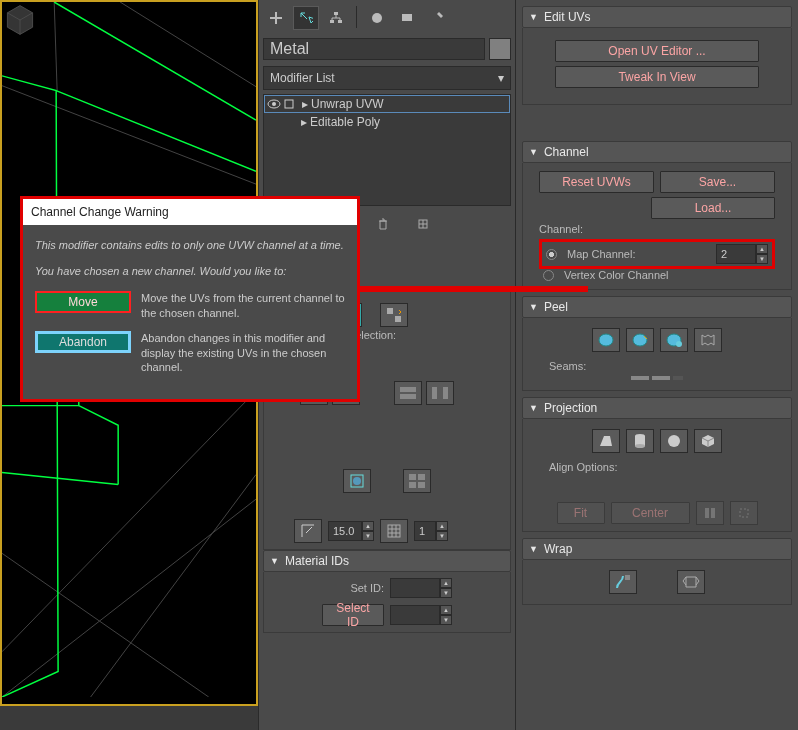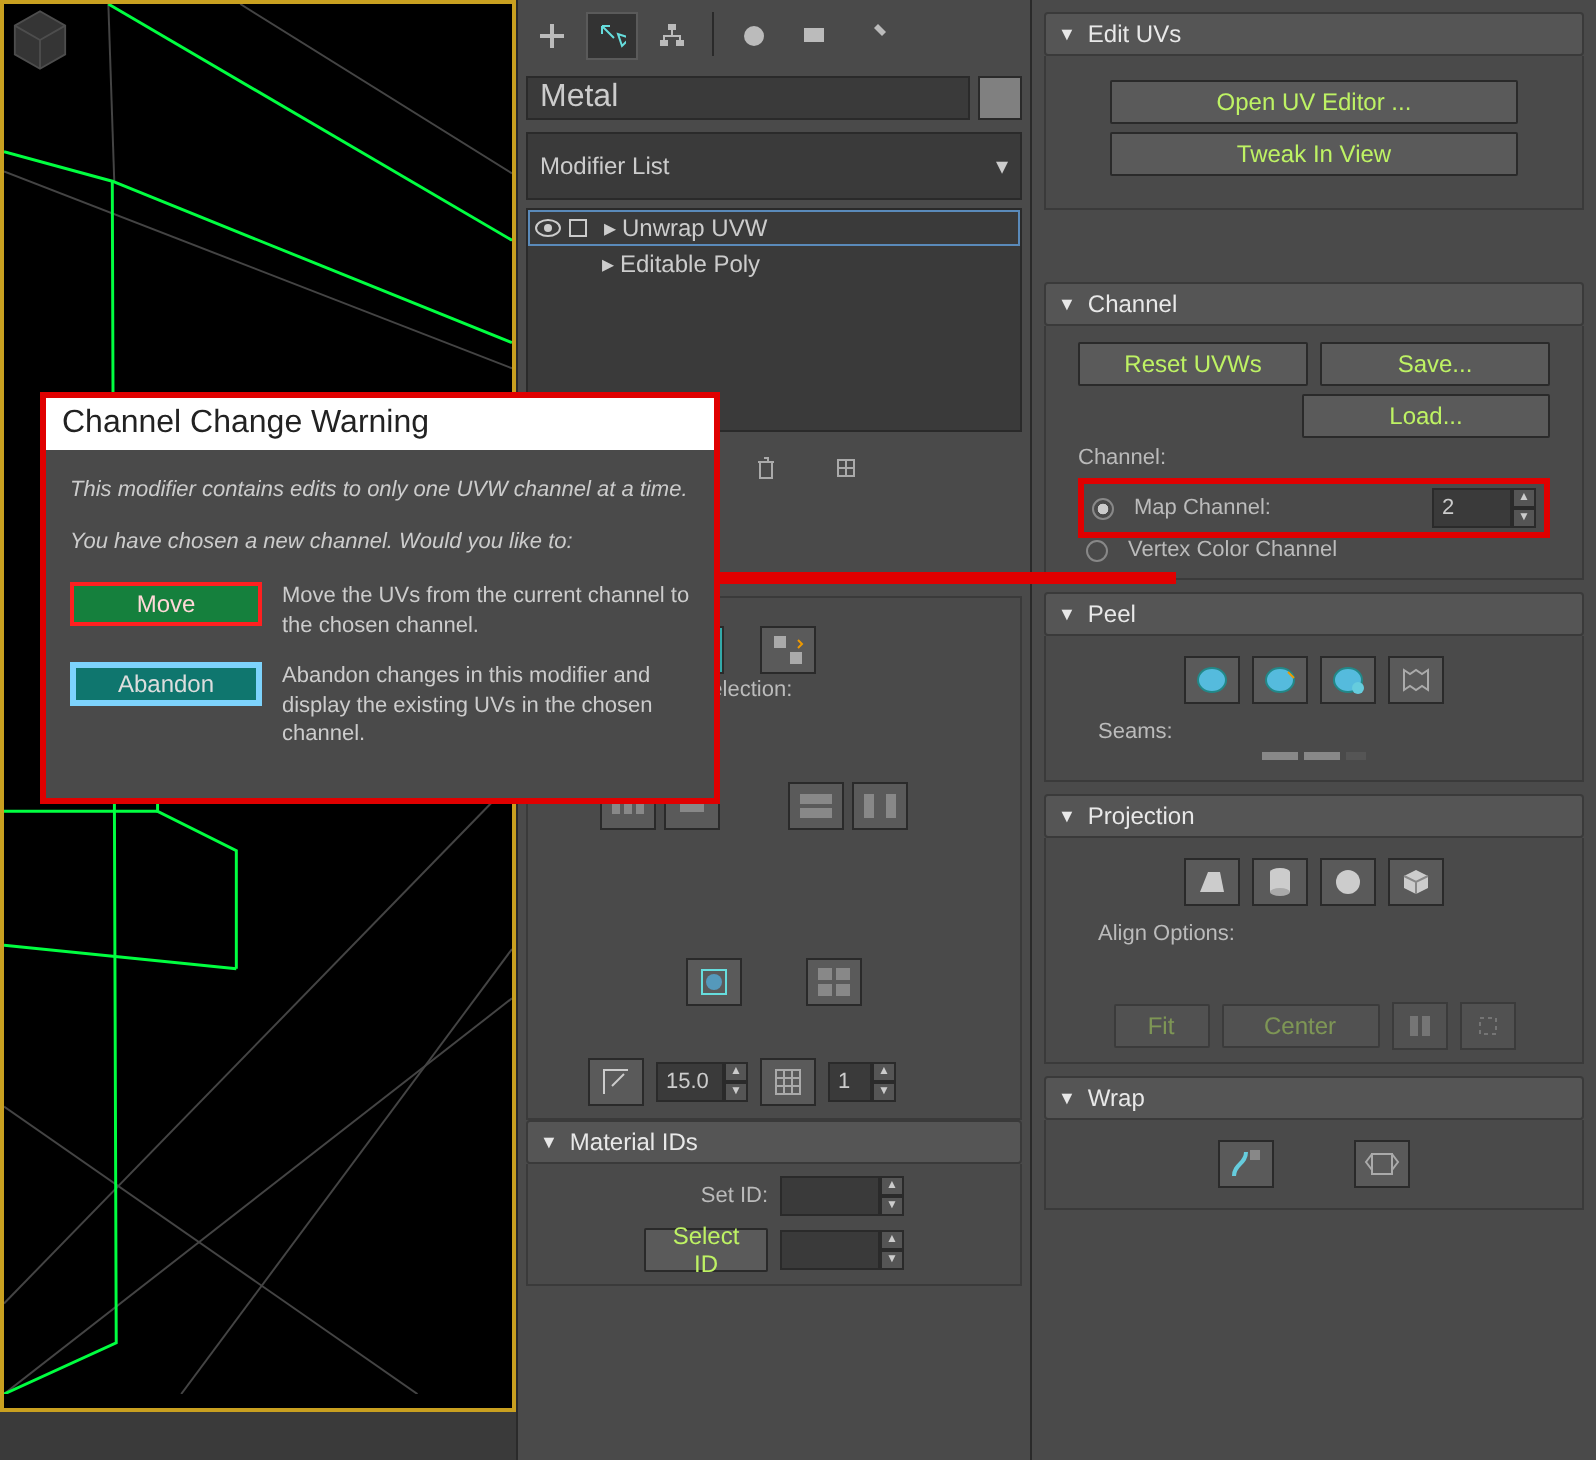--- a/index.html
+++ b/index.html
@@ -21,40 +21,40 @@
   width: 26px; height: 24px; background: #4a4a4a; border: 1px solid transparent; display:flex; align-items:center; justify-content:center; color:#bbb;
 }
 .tool-btn.active { background: #333; border: 1px solid #5a5a5a; }
 .tool-sep { width: 1px; background: #2a2a2a; margin: 0 3px; height: 22px; }
 
 .name-field { display: flex; gap: 4px; margin-bottom: 6px; }
 .name-input { flex: 1; height: 22px; background: #3a3a3a; border: 1px solid #2a2a2a; color: #ccc; padding: 0 6px; font-size: 16px; }
 .color-swatch { width: 22px; height: 22px; background: #808080; border: 1px solid #2a2a2a; }
 
 .modifier-list-btn {
-  height: 34px; background: #3a3a3a; border: 1px solid #2a2a2a; color: #ccc; font-size: 12px; padding: 0 6px;
+  height: 24px; background: #3a3a3a; border: 1px solid #2a2a2a; color: #ccc; font-size: 12px; padding: 0 6px;
   display:flex; align-items:center; justify-content:space-between; margin-bottom: 4px;
 }
 
 .mod-stack { background: #3a3a3a; border: 1px solid #2a2a2a; height: 112px; overflow: hidden; }
 .mod-row { height: 18px; display: flex; align-items: center; padding: 0 2px; font-size: 12px; color: #ccc; }
 .mod-row.selected { background: #3a3a3a; border: 1px solid #5a8aba; }
 .mod-eye { width: 32px; display: flex; gap: 2px; }
 .mod-arrow { width: 12px; text-align: center; }
 
 .mod-btns { display: flex; gap: 4px; margin-top: 6px; height: 24px; padding: 0 2px; }
 .mod-btns .tool-btn { width: 28px; }
 
 .rollout { margin-bottom: 6px; }
 .rollout-header { height: 22px; background: #555; display: flex; align-items: center; gap: 6px; padding: 0 6px; font-size: 12px; color: #e8e8e8; border: 1px solid #3a3a3a; border-radius: 2px; }
 .rollout-arrow { font-size: 9px; }
 .rollout-body { padding: 6px; border: 1px solid #3a3a3a; border-top: none; background: #4a4a4a; font-size: 12px; color: #ccc; }
 
 .btn {
-  height: 22px; background: #5a5a5a; border: 1px solid #2a2a2a; color: #bef264; font-size: 12px; padding: 0 8px;
+  height: 22px; background: #5a5a5a; border: 1px solid #2a2a2a; color: #fca5a5; font-size: 12px; padding: 0 8px;
   display: inline-flex; align-items: center; justify-content: center; border-radius: 1px;
 }
 .btn-row { display: flex; gap: 6px; margin-bottom: 4px; }
 .btn-row .btn { flex: 1; }
 
 .label { font-size: 11px; color: #bbb; }
 
 .spinner { display: flex; height: 20px; align-items: center; }
 .spinner-input { width: 34px; height: 20px; background: #3a3a3a; border: 1px solid #2a2a2a; color: #ccc; font-size: 11px; padding: 0 4px; }
 .spinner-arrows { width: 12px; height: 20px; display: flex; flex-direction: column; }
@@ -69,21 +69,21 @@
 
 .peel-icons, .proj-icons { display: flex; gap: 6px; justify-content: center; padding: 4px 0; }
 .icon-btn { width: 28px; height: 24px; background: #5a5a5a; border: 1px solid #2a2a2a; display:flex; align-items:center; justify-content:center; }
 
 .sel-icons { display: flex; gap: 4px; padding: 4px 0; flex-wrap: wrap; }
 
 
 .dialog {
   position: absolute; left: 20px; top: 196px; width: 340px; border: 3px solid #e00000; background: #4a4a4a; z-index: 100;
 }
-.dialog-title { height: 26px; background: #fff; color: #222; font-size: 16px; display: flex; align-items: center; padding: 0 8px; }
+.dialog-title { height: 26px; background: #fff; color: #222; font-size: 12px; display: flex; align-items: center; padding: 0 8px; }
 .dialog-body { padding: 14px 12px; color: #ccc; font-size: 11px; }
 .dialog-body p { margin-bottom: 14px; font-style: italic; }
 .dialog-row { display: flex; gap: 10px; align-items: flex-start; margin-bottom: 10px; }
 .dialog-btn { width: 96px; height: 22px; background: #0f766e; border: 3px solid #7dd3fc; color: #ddd; font-size: 12px; display:flex; align-items:center; justify-content:center; flex-shrink: 0; }
 .dialog-btn.hot { background: #15803d; border: 2px solid #ff2020; color: #ffd8d8; }
 .dialog-text { font-size: 11px; color: #ccc; line-height: 1.35; }
 
 .center-blank { height: 40px; margin: 6px 0; }
 
 .scroll-hint { height: 8px; display: flex; gap: 3px; justify-content: center; margin-top: 2px; }

